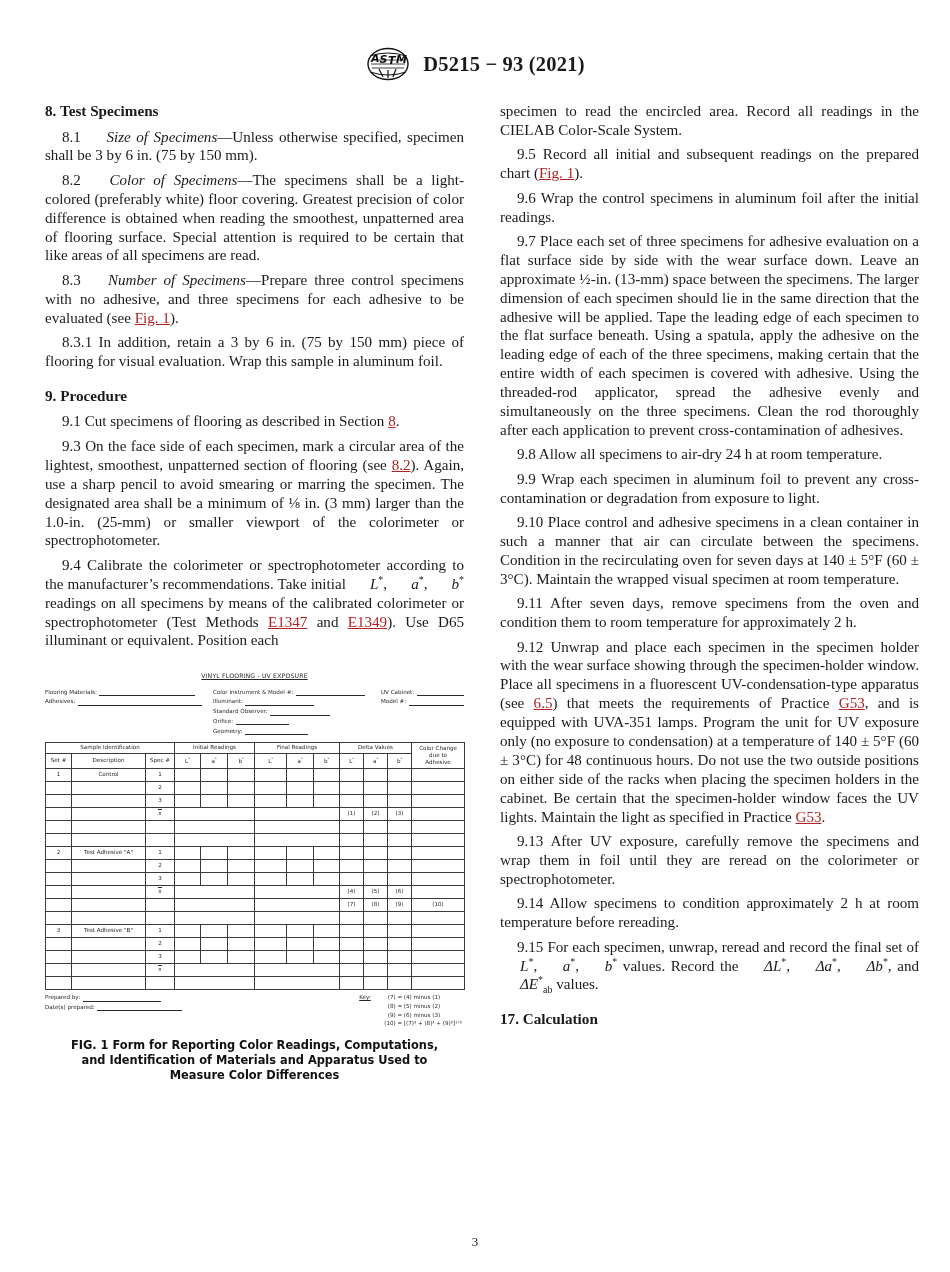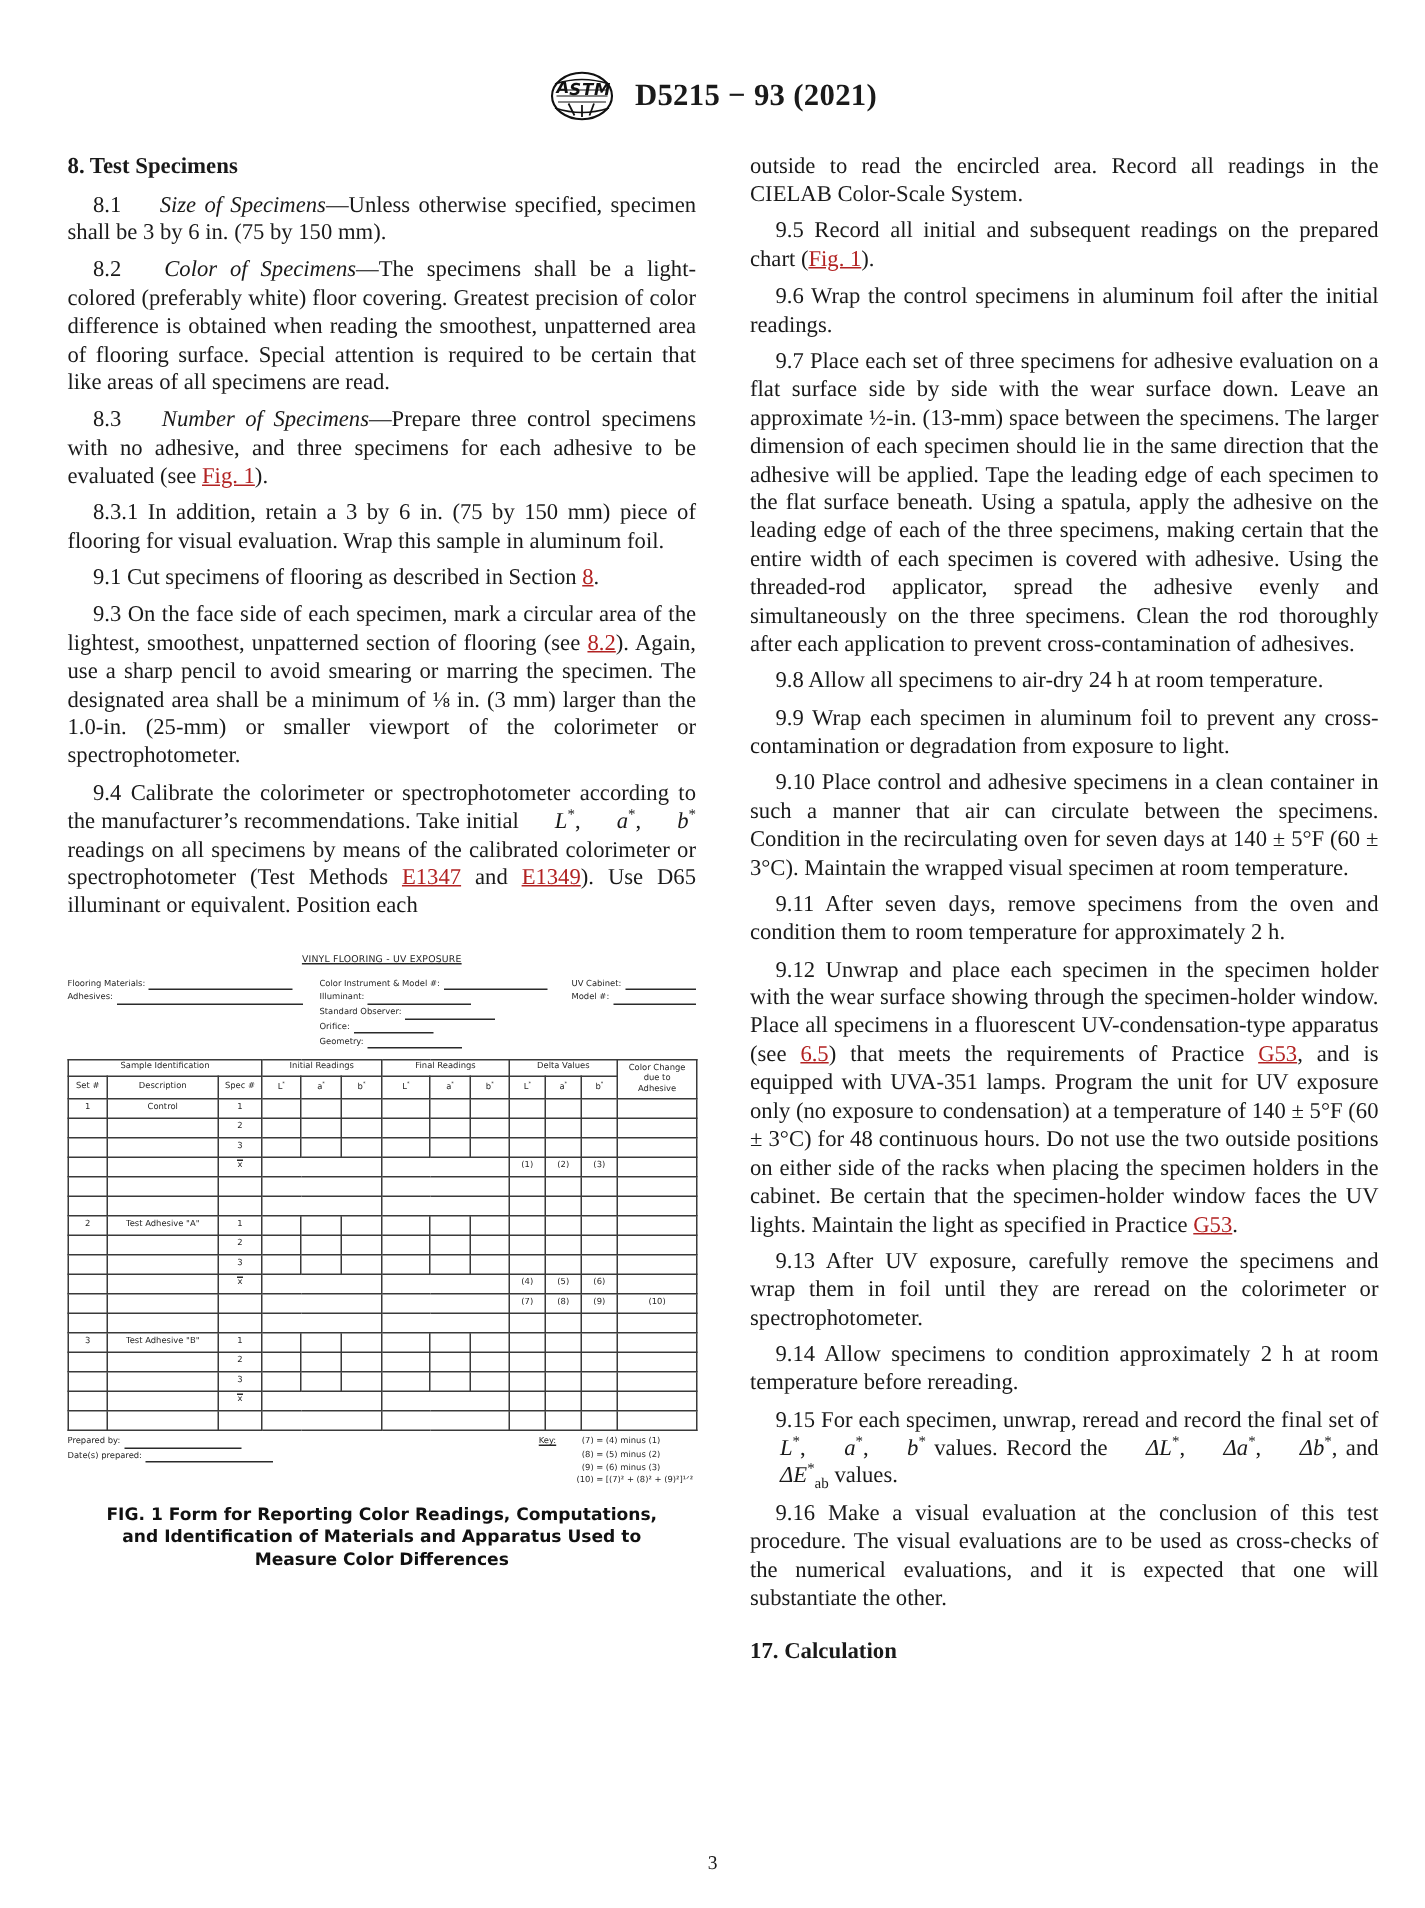--- a/index.html
+++ b/index.html
@@ -208,20 +208,21 @@
       <h2 class="sec">8.  Test Specimens</h2>
 
       <p class="para"><span>8.1 </span><span class="it">Size of Specimens</span><span>—Unless otherwise specified, specimen shall be 3 by 6 in. (75 by 150 mm).</span></p>
 
       <p class="para"><span>8.2 </span><span class="it">Color of Specimens</span><span>—The specimens shall be a light-colored (preferably white) floor covering. Greatest precision of color difference is obtained when reading the smoothest, unpatterned area of flooring surface. Special attention is required to be certain that like areas of all specimens are read.</span></p>
 
       <p class="para"><span>8.3 </span><span class="it">Number of Specimens</span><span>—Prepare three control specimens with no adhesive, and three specimens for each adhesive to be evaluated (see </span><a class="ref" href="#">Fig. 1</a><span>).</span></p>
 
       <p class="para">8.3.1  In addition, retain a 3 by 6 in. (75 by 150 mm) piece of flooring for visual evaluation. Wrap this sample in aluminum foil.</p>
 
+      <h2 class="sec spaced-top">9.  Procedure</h2>
 
       <p class="para"><span>9.1  Cut specimens of flooring as described in Section </span><a class="ref" href="#">8</a><span>.</span></p>
 
 
       <p class="para"><span>9.3  On the face side of each specimen, mark a circular area of the lightest, smoothest, unpatterned section of flooring (see </span><a class="ref" href="#">8.2</a><span>). Again, use a sharp pencil to avoid smearing or marring the specimen. The designated area shall be a minimum of ⅛ in. (3 mm) larger than the 1.0-in. (25-mm) or smaller viewport of the colorimeter or spectrophotometer.</span></p>
 
       <p class="para"><span>9.4  Calibrate the colorimeter or spectrophotometer according to the manufacturer’s recommendations. Take initial </span><span class="it">L</span><span class="sup">*</span><span>, </span><span class="it">a</span><span class="sup">*</span>, <span class="it">b</span><span class="sup">*</span><span> readings on all specimens by means of the calibrated colorimeter or spectrophotometer (Test Methods </span><a class="ref" href="#">E1347</a><span> and </span><a class="ref" href="#">E1349</a><span>). Use D65 illuminant or equivalent. Position each</span></p>
 
       <div class="figure-wrap">
         <div class="form-box">
@@ -583,39 +584,38 @@
 
         </div>
 
         <div class="fig-caption">FIG. 1 Form for Reporting Color Readings, Computations, and Identification of Materials and Apparatus Used to Measure Color Differences</div>
       </div>
 
     </div>
 
     <div class="col">
 
-      <p class="para noindent">outside to read the encircled area. Record all readings in the CIELAB Color-Scale System.</p>
+      <p class="para noindent">specimen to read the encircled area. Record all readings in the CIELAB Color-Scale System.</p>
 
       <p class="para"><span>9.5  Record all initial and subsequent readings on the prepared chart (</span><a class="ref" href="#">Fig. 1</a><span>).</span></p>
 
       <p class="para">9.6  Wrap the control specimens in aluminum foil after the initial readings.</p>
       <p class="para">9.7  Place each set of three specimens for adhesive evaluation on a flat surface side by side with the wear surface down. Leave an approximate ½-in. (13-mm) space between the specimens. The larger dimension of each specimen should lie in the same direction that the adhesive will be applied. Tape the leading edge of each specimen to the flat surface beneath. Using a spatula, apply the adhesive on the leading edge of each of the three specimens, making certain that the entire width of each specimen is covered with adhesive. Using the threaded-rod applicator, spread the adhesive evenly and simultaneously on the three specimens. Clean the rod thoroughly after each application to prevent cross-contamination of adhesives.</p>
       <p class="para">9.8  Allow all specimens to air-dry 24 h at room temperature.</p>
       <p class="para">9.9  Wrap each specimen in aluminum foil to prevent any cross-contamination or degradation from exposure to light.</p>
       <p class="para">9.10  Place control and adhesive specimens in a clean container in such a manner that air can circulate between the specimens. Condition in the recirculating oven for seven days at 140 ± 5°F (60 ± 3°C). Maintain the wrapped visual specimen at room temperature.</p>
       <p class="para">9.11  After seven days, remove specimens from the oven and condition them to room temperature for approximately 2 h.</p>
 
       <p class="para"><span>9.12  Unwrap and place each specimen in the specimen holder with the wear surface showing through the specimen-holder window. Place all specimens in a fluorescent UV-condensation-type apparatus (see </span><a class="ref" href="#">6.5</a><span>) that meets the requirements of Practice </span><a class="ref" href="#">G53</a><span>, and is equipped with UVA-351 lamps. Program the unit for UV exposure only (no exposure to condensation) at a temperature of 140 ± 5°F (60 ± 3°C) for 48 continuous hours. Do not use the two outside positions on either side of the racks when placing the specimen holders in the cabinet. Be certain that the specimen-holder window faces the UV lights. Maintain the light as specified in Practice </span><a class="ref" href="#">G53</a><span>.</span></p>
 
       <p class="para">9.13  After UV exposure, carefully remove the specimens and wrap them in foil until they are reread on the colorimeter or spectrophotometer.</p>
       <p class="para">9.14  Allow specimens to condition approximately 2 h at room temperature before rereading.</p>
 
       <p class="para"><span>9.15  For each specimen, unwrap, reread and record the final set of </span><span class="it">L</span><span class="sup">*</span>, <span class="it">a</span><span class="sup">*</span>, <span class="it">b</span><span class="sup">*</span><span> values. Record the </span><span class="it">ΔL</span><span class="sup">*</span>, <span class="it">Δa</span><span class="sup">*</span>, <span class="it">Δb</span><span class="sup">*</span><span>, and </span><span class="it">ΔE</span><span class="sup">*</span><span class="sub">ab</span><span> values.</span></p>
 
-      <p class="para">9.16  Make a visual evaluation at the conclusion of this test procedure. The visual evaluations are to be used as cross-checks of the numerical evaluations, and it is expected that one will substantiate the other.</p>
 
       <h2 class="sec spaced-top">17.  Calculation</h2>
 
 
     </div>
   </div>
 
   <div class="page-number">3</div>
 </div>
 

